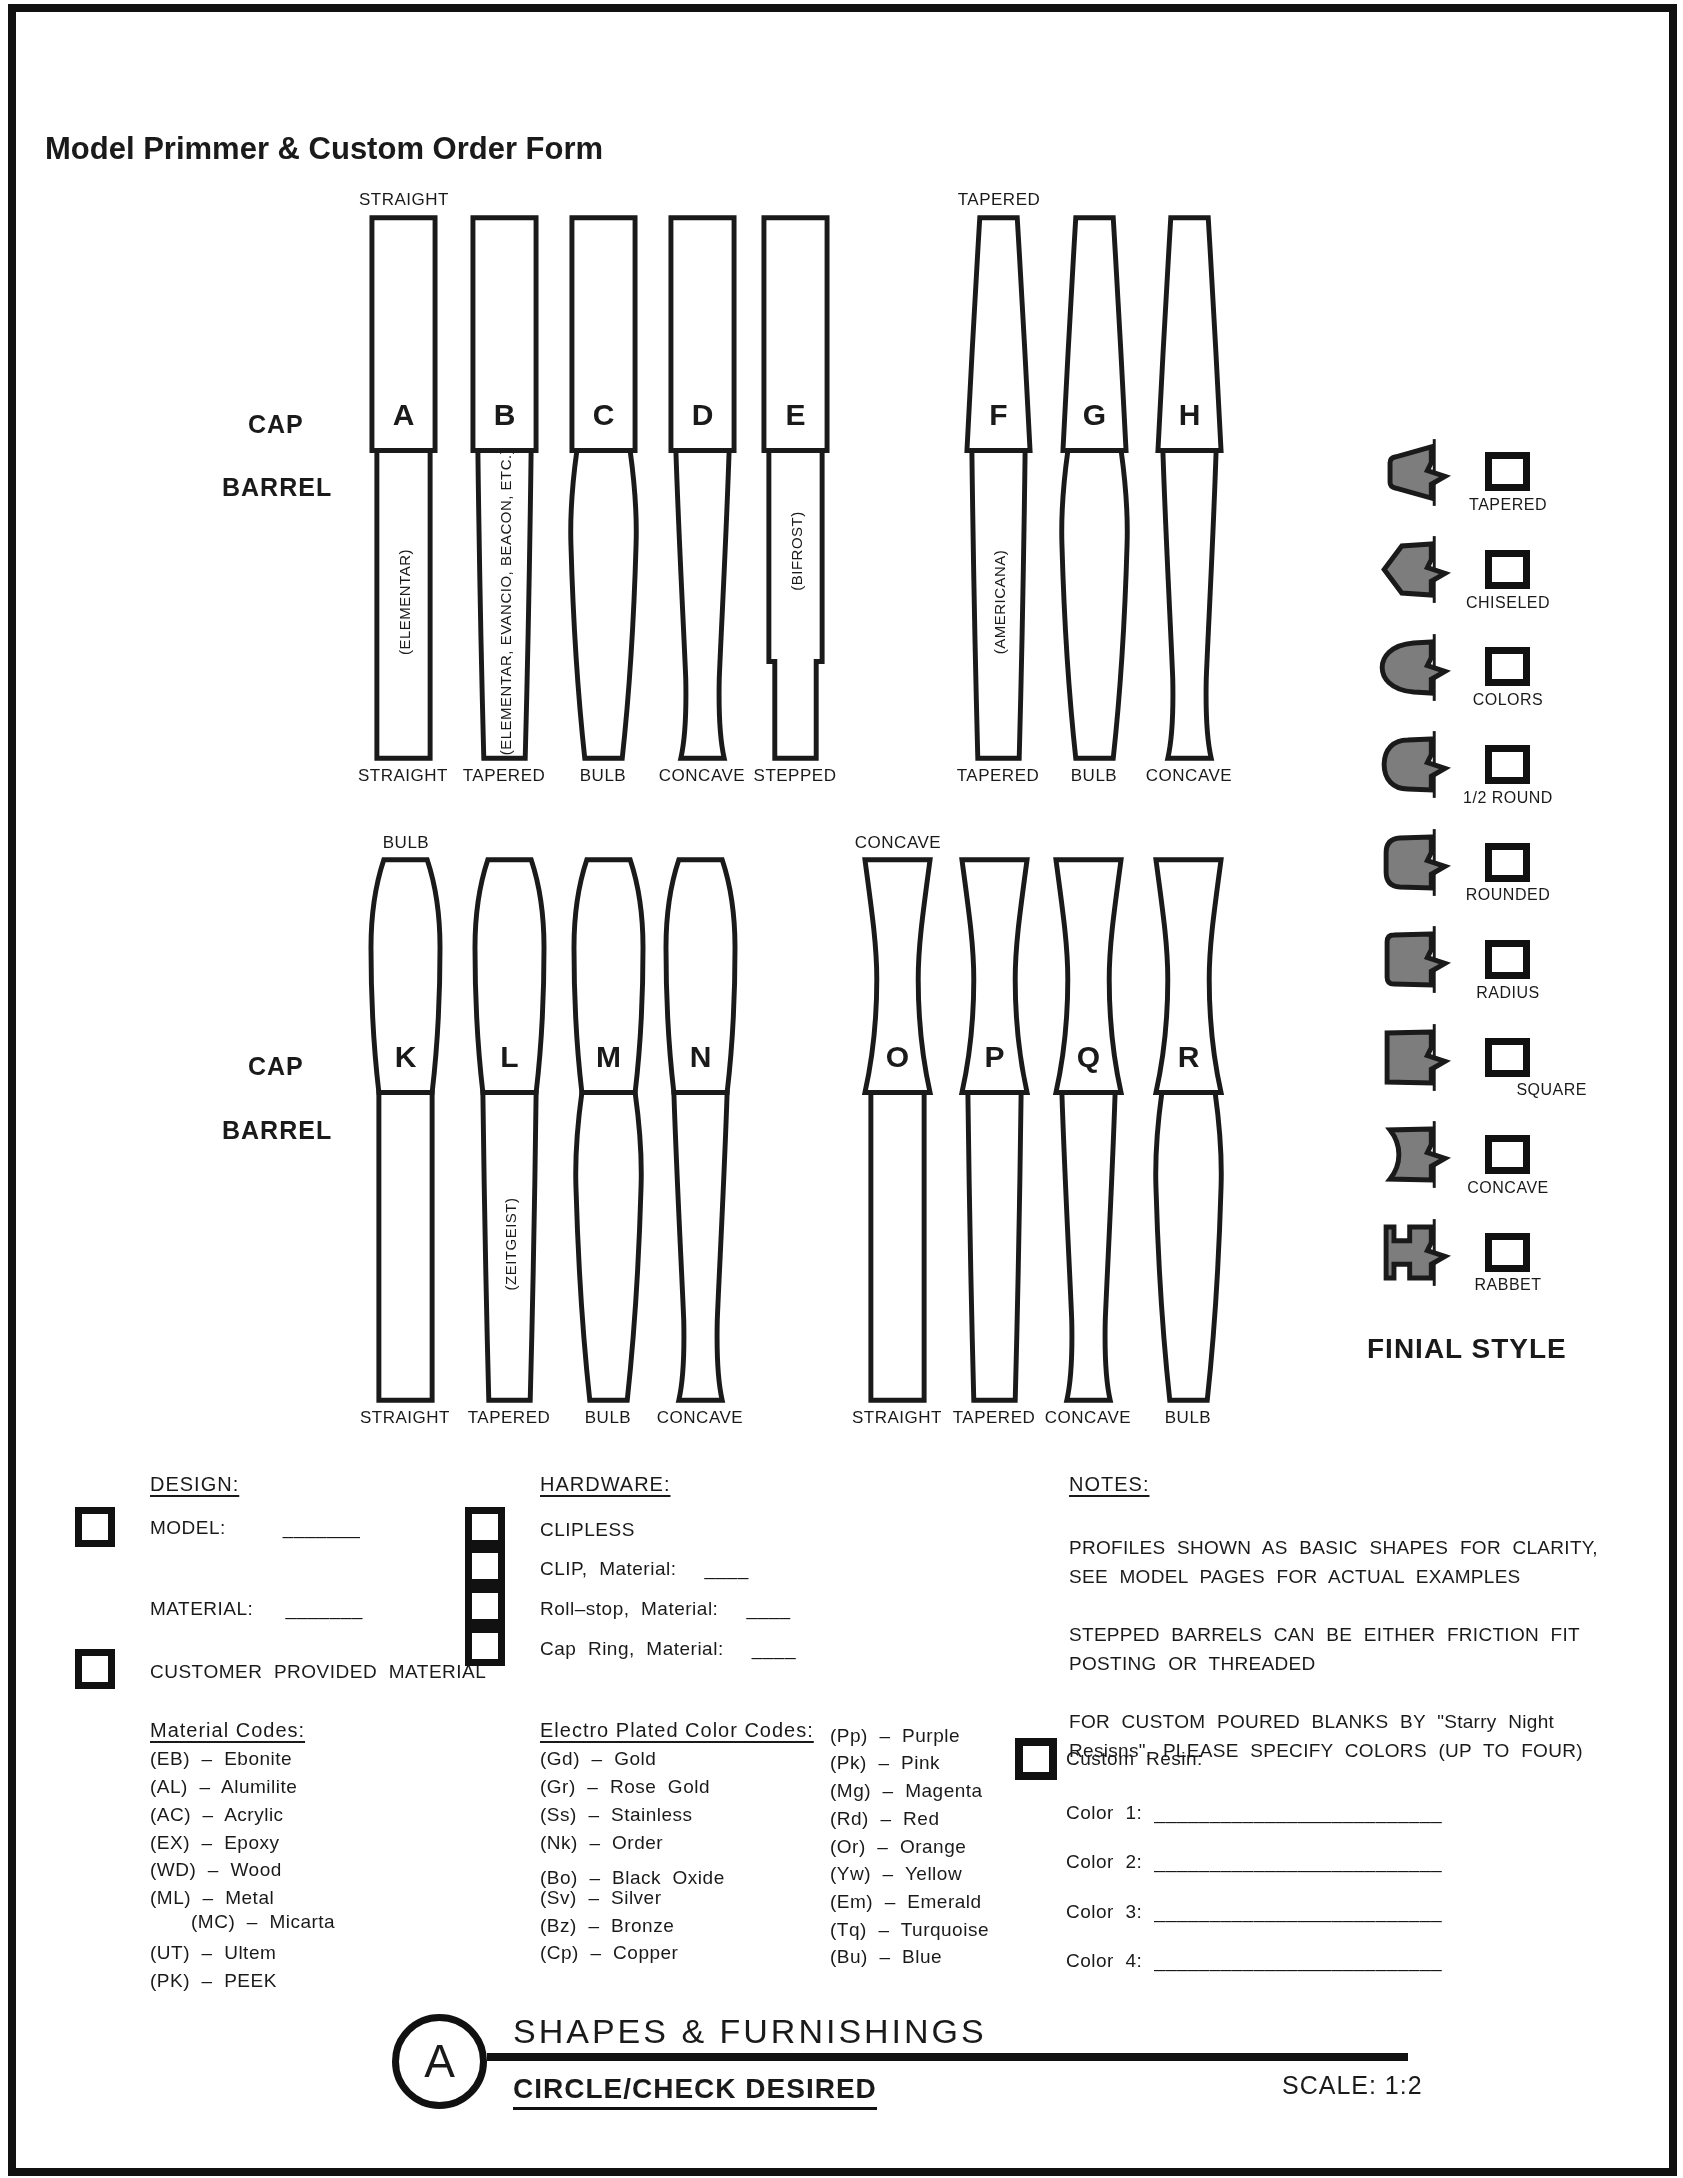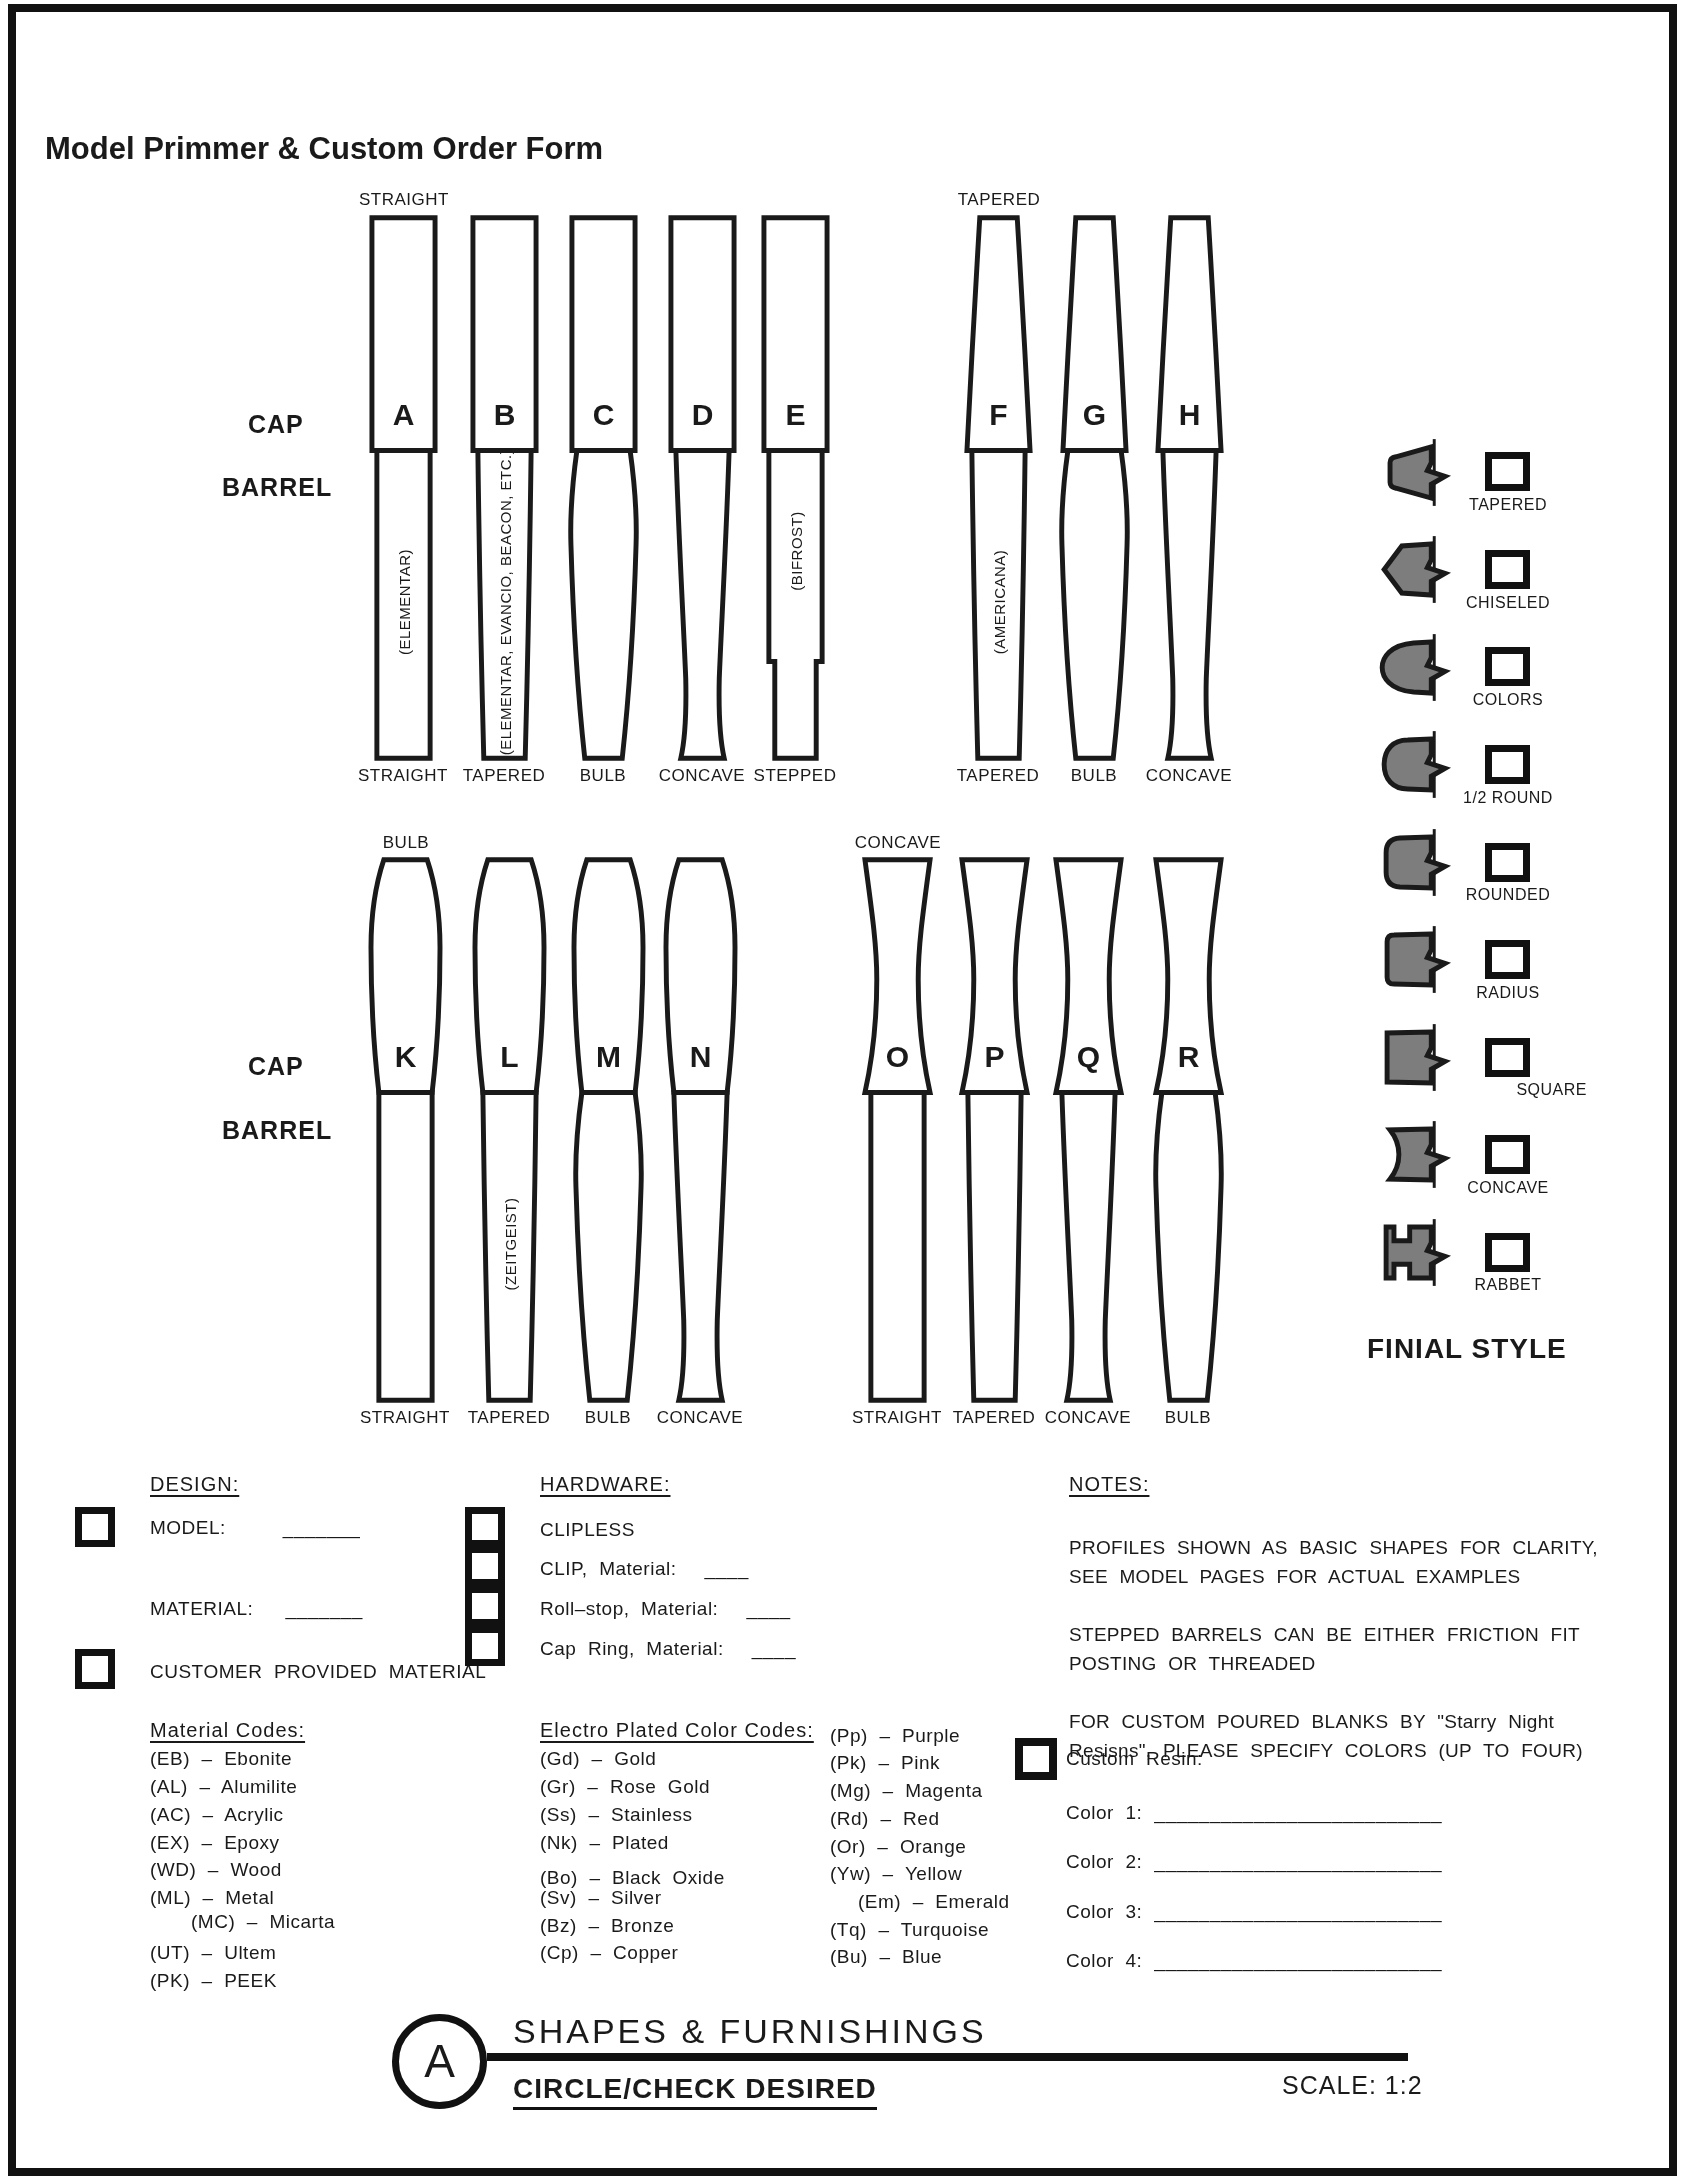--- a/index.html
+++ b/index.html
@@ -301,34 +301,34 @@
         <div class="abs line-19" style="left: 540px; top: 1638px;"><span>Cap  Ring,  Material:</span><span style="display: inline-block; width: 28px;"></span><span>____</span></div>
       </div>
   </div>
 
   <div>
     <div class="abs sec-head" style="left:540px;top:1719px;">Electro  Plated  Color  Codes:</div>
     <div id="plating-col1">
         <div class="abs code-item" style="left: 540px; top: 1748px;">(Gd)  –  Gold</div>
         <div class="abs code-item" style="left: 540px; top: 1776px;">(Gr)  –  Rose  Gold</div>
         <div class="abs code-item" style="left: 540px; top: 1804px;">(Ss)  –  Stainless</div>
-        <div class="abs code-item" style="left: 540px; top: 1832px;">(Nk)  –  Plated</div>
+        <div class="abs code-item" style="left: 540px; top: 1832px;">(Nk)  –  Order</div>
         <div class="abs code-item" style="left: 540px; top: 1859px; margin-top: 8px;">(Bo)  –  Black  Oxide</div>
         <div class="abs code-item" style="left: 540px; top: 1887px;">(Sv)  –  Silver</div>
         <div class="abs code-item" style="left: 540px; top: 1915px;">(Bz)  –  Bronze</div>
         <div class="abs code-item" style="left: 540px; top: 1942px;">(Cp)  –  Copper</div>
       </div>
     <div id="plating-col2">
         <div class="abs code-item" style="left: 830px; top: 1725px;">(Pp)  –  Purple</div>
         <div class="abs code-item" style="left: 830px; top: 1752px;">(Pk)  –  Pink</div>
         <div class="abs code-item" style="left: 830px; top: 1780px;">(Mg)  –  Magenta</div>
         <div class="abs code-item" style="left: 830px; top: 1808px;">(Rd)  –  Red</div>
         <div class="abs code-item" style="left: 830px; top: 1836px;">(Or)  –  Orange</div>
         <div class="abs code-item" style="left: 830px; top: 1863px;">(Yw)  –  Yellow</div>
-        <div class="abs code-item" style="left: 830px; top: 1891px; margin-left: 28px;">(Em)  –  Emerald</div>
+        <div class="abs code-item" style="left: 830px; top: 1891px;">(Em)  –  Emerald</div>
         <div class="abs code-item" style="left: 830px; top: 1919px;">(Tq)  –  Turquoise</div>
         <div class="abs code-item" style="left: 830px; top: 1946px;">(Bu)  –  Blue</div>
       </div>
   </div>
 
   <div>
     <div class="abs sec-head" style="left:1069px;top:1473px;">NOTES:</div>
     <div class="abs note-p" style="left:1069px;top:1533px;">PROFILES SHOWN AS BASIC SHAPES FOR CLARITY, SEE MODEL PAGES FOR ACTUAL EXAMPLES</div>
     <div class="abs note-p" style="left:1069px;top:1620px;">STEPPED BARRELS CAN BE EITHER FRICTION FIT POSTING OR THREADED</div>
     <div class="abs note-p" style="left:1069px;top:1707px;">FOR CUSTOM POURED BLANKS BY "Starry Night Resisns", PLEASE SPECIFY COLORS (UP TO FOUR)</div>

